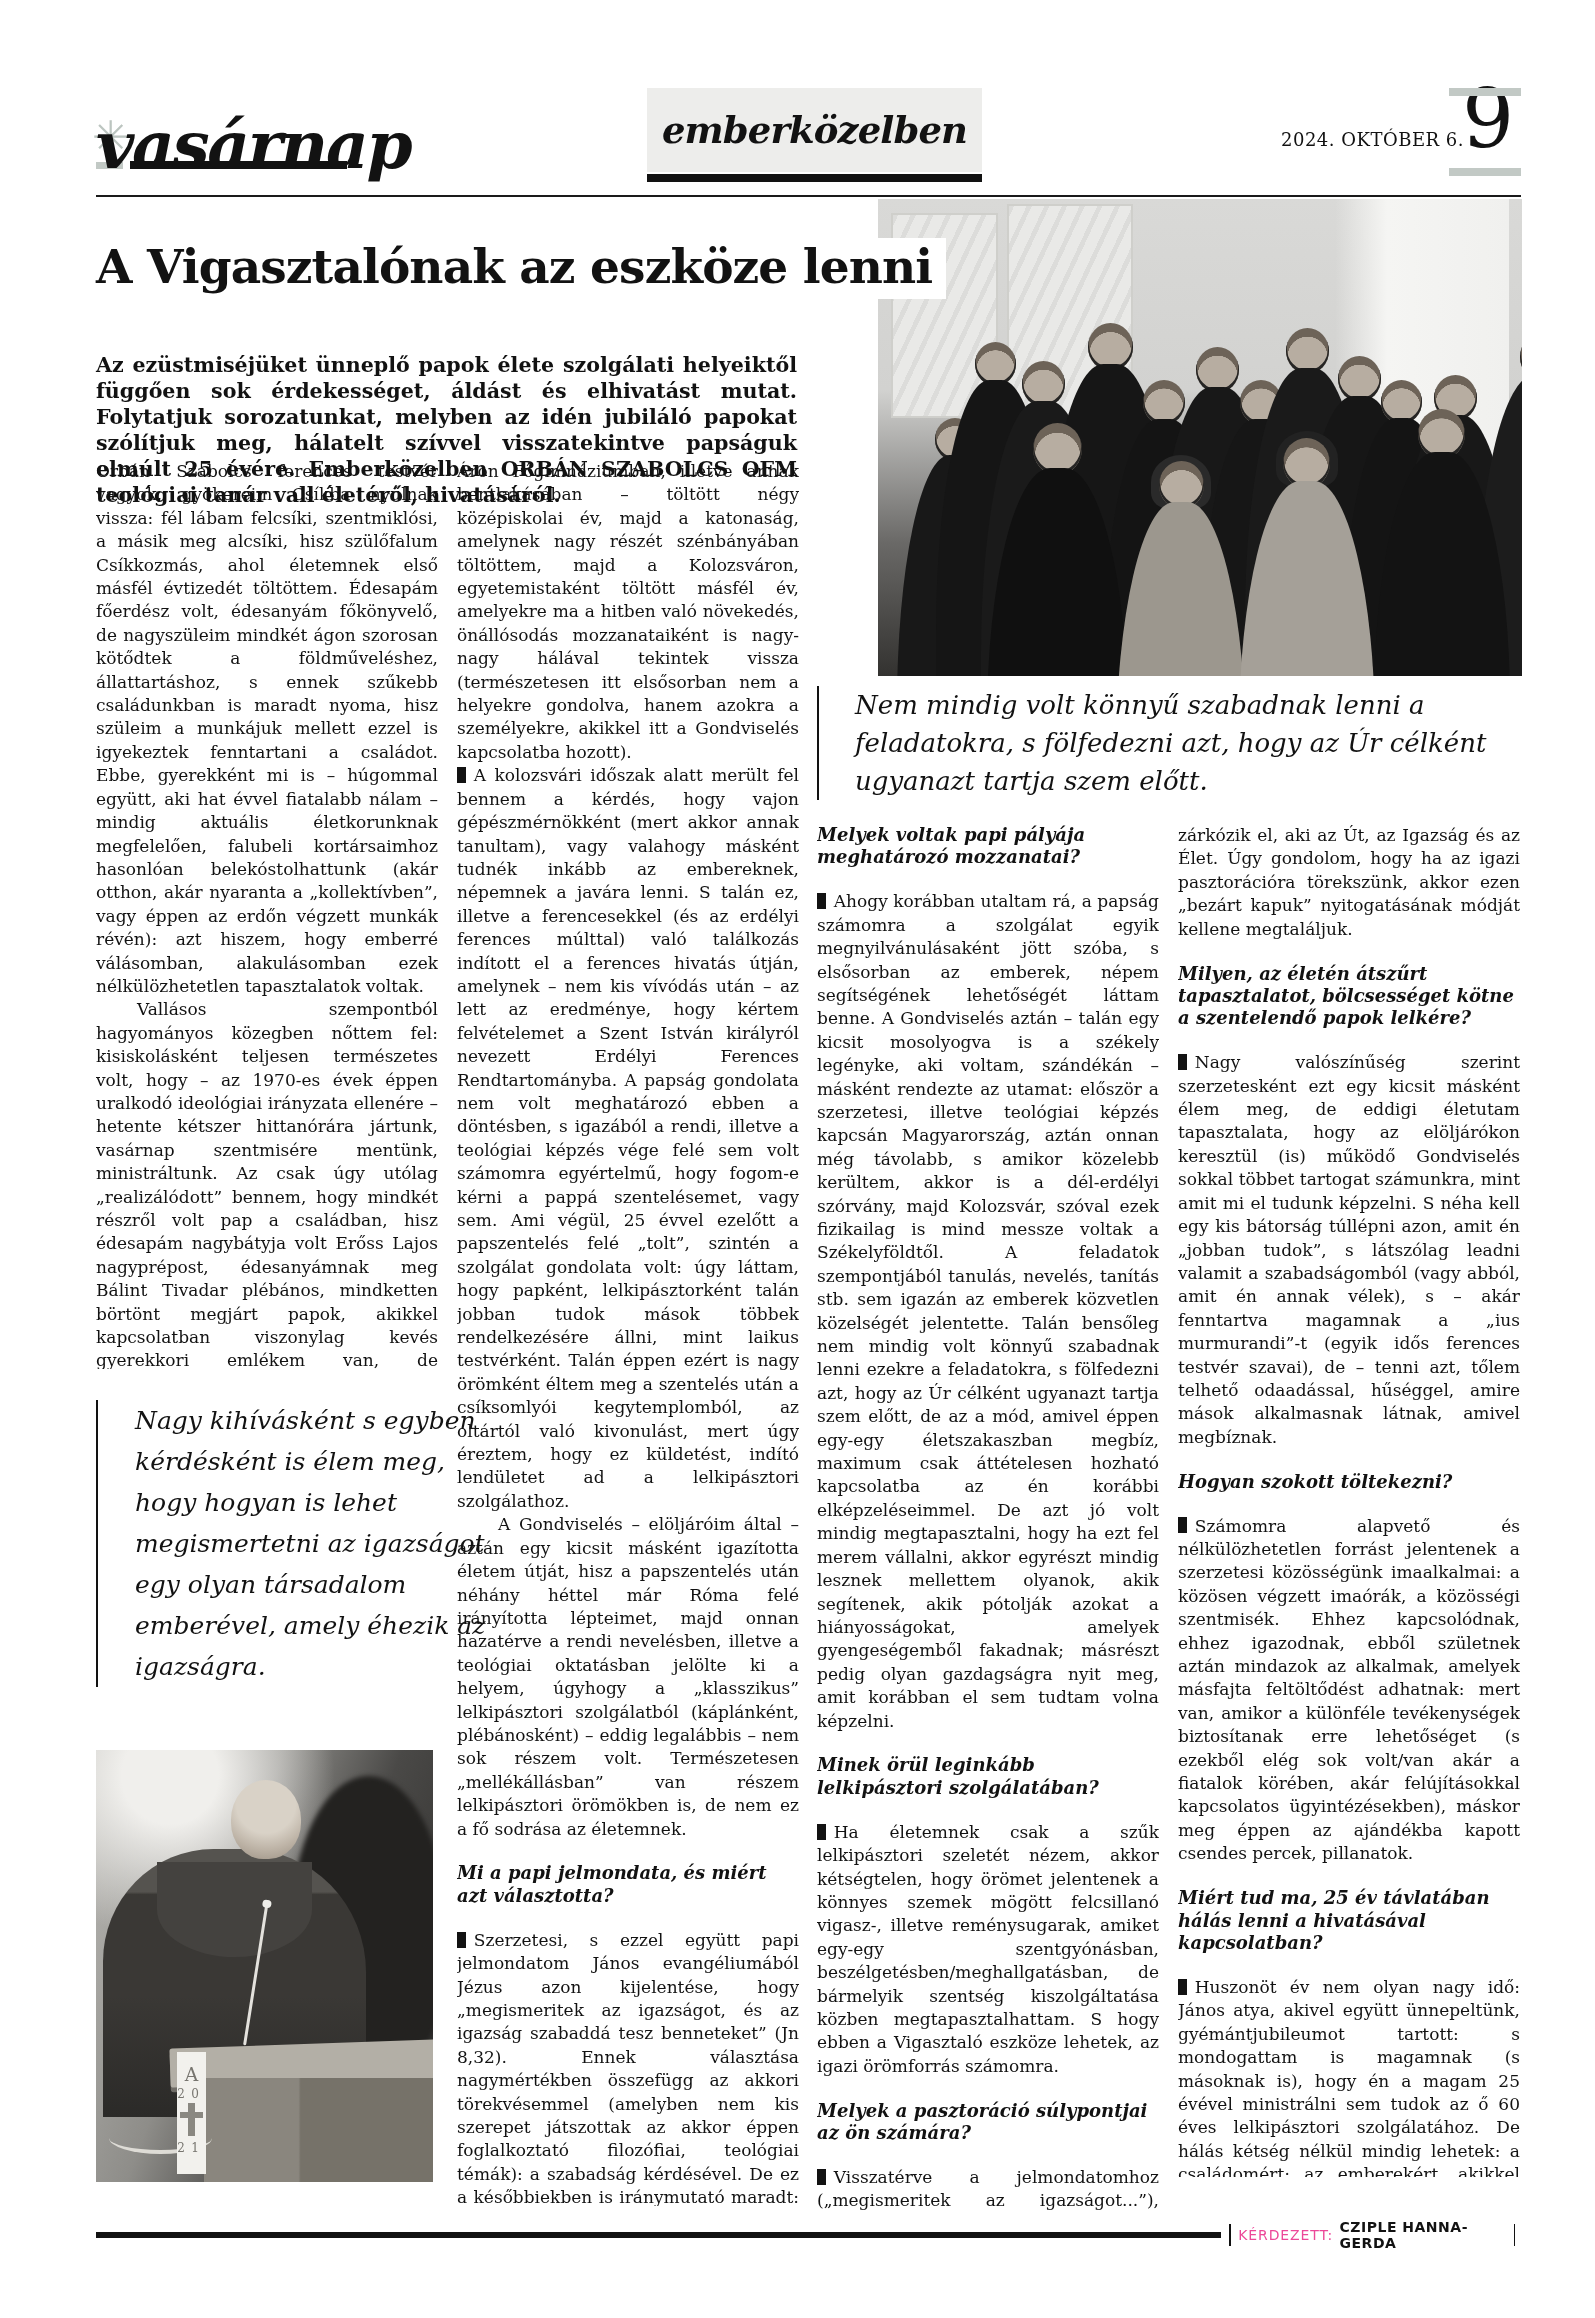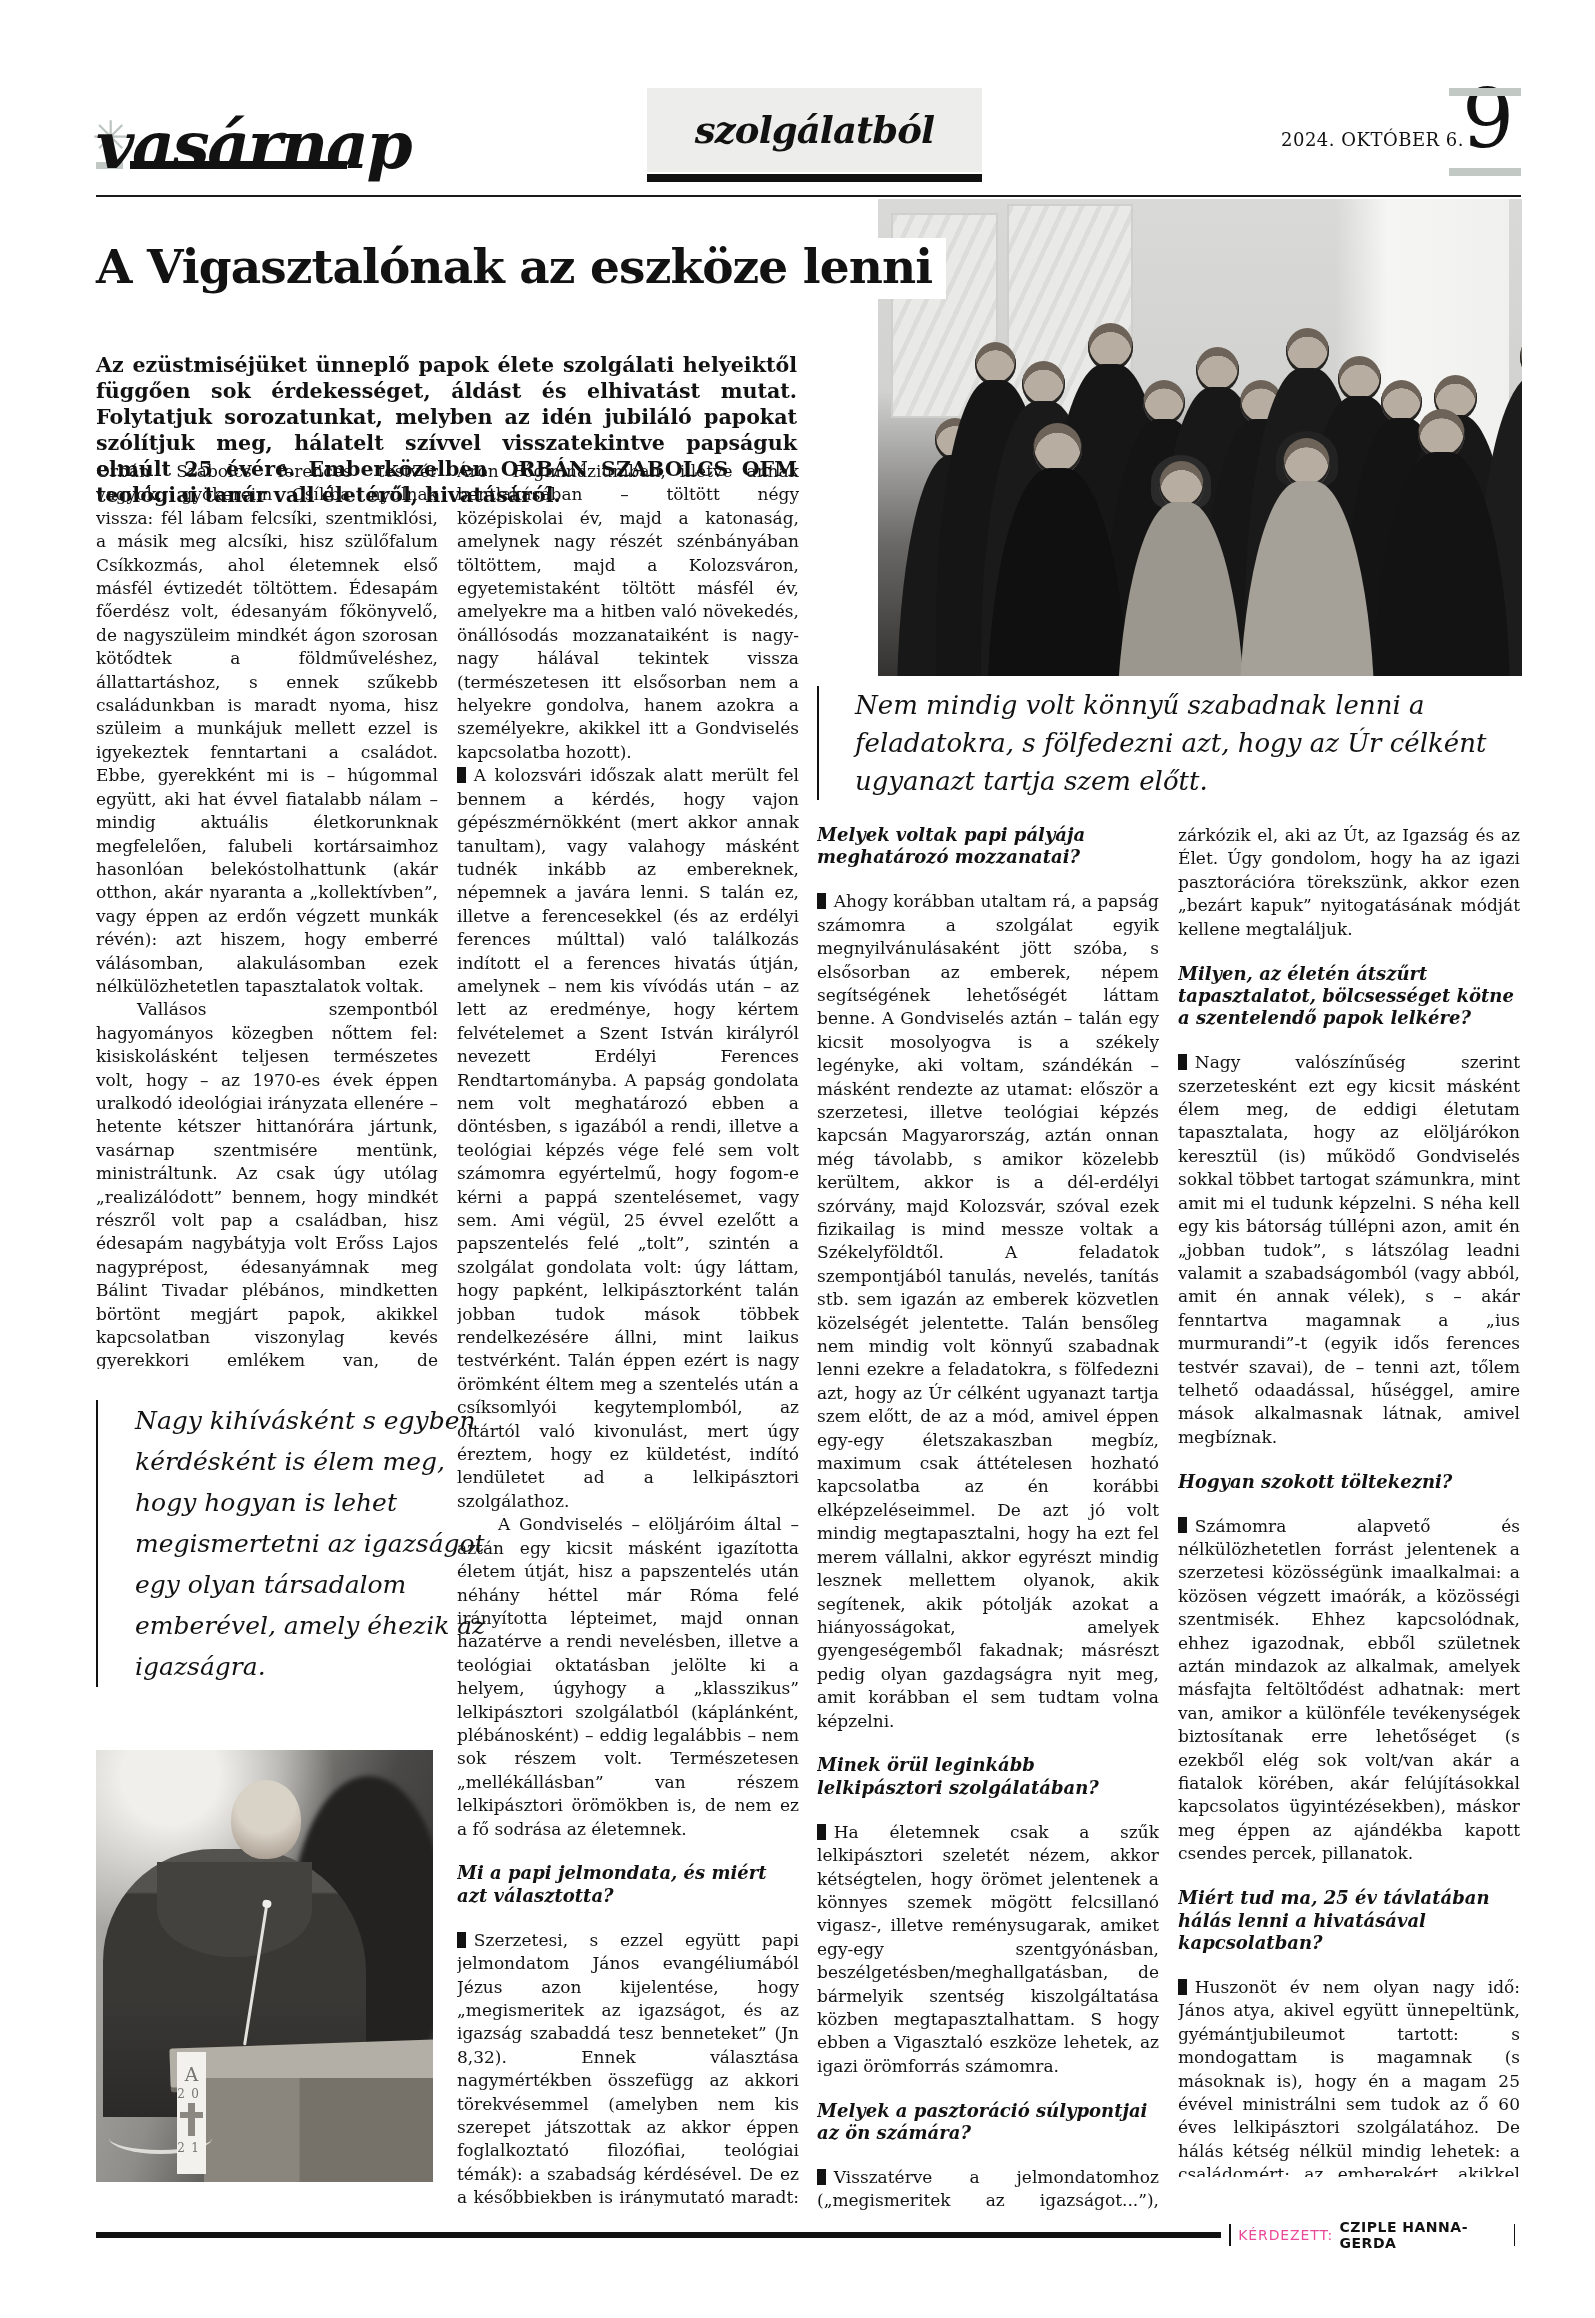--- a/index.html
+++ b/index.html
@@ -100,21 +100,21 @@
 </head>
 <body>
 
 <div id="page">
 
   <span class="logo-star">✳</span>
   <div class="logo">vasárnap</div>
   <div class="logo-underline-gray"></div>
   <div class="logo-underline"></div>
   <div class="section-box">
-    <span>szolgálatból</span>
+    <span>emberközelben</span>
   </div>
   <div class="section-bar"></div>
   <div class="issue-date">2024. OKTÓBER 6.</div>
   <div class="page-number">9</div>
   <div class="corner-bar top"></div>
   <div class="corner-bar bottom"></div>
   <div class="header-rule"></div>
 
   <div class="photo" id="group-photo">
     <div class="frame f1"></div>

